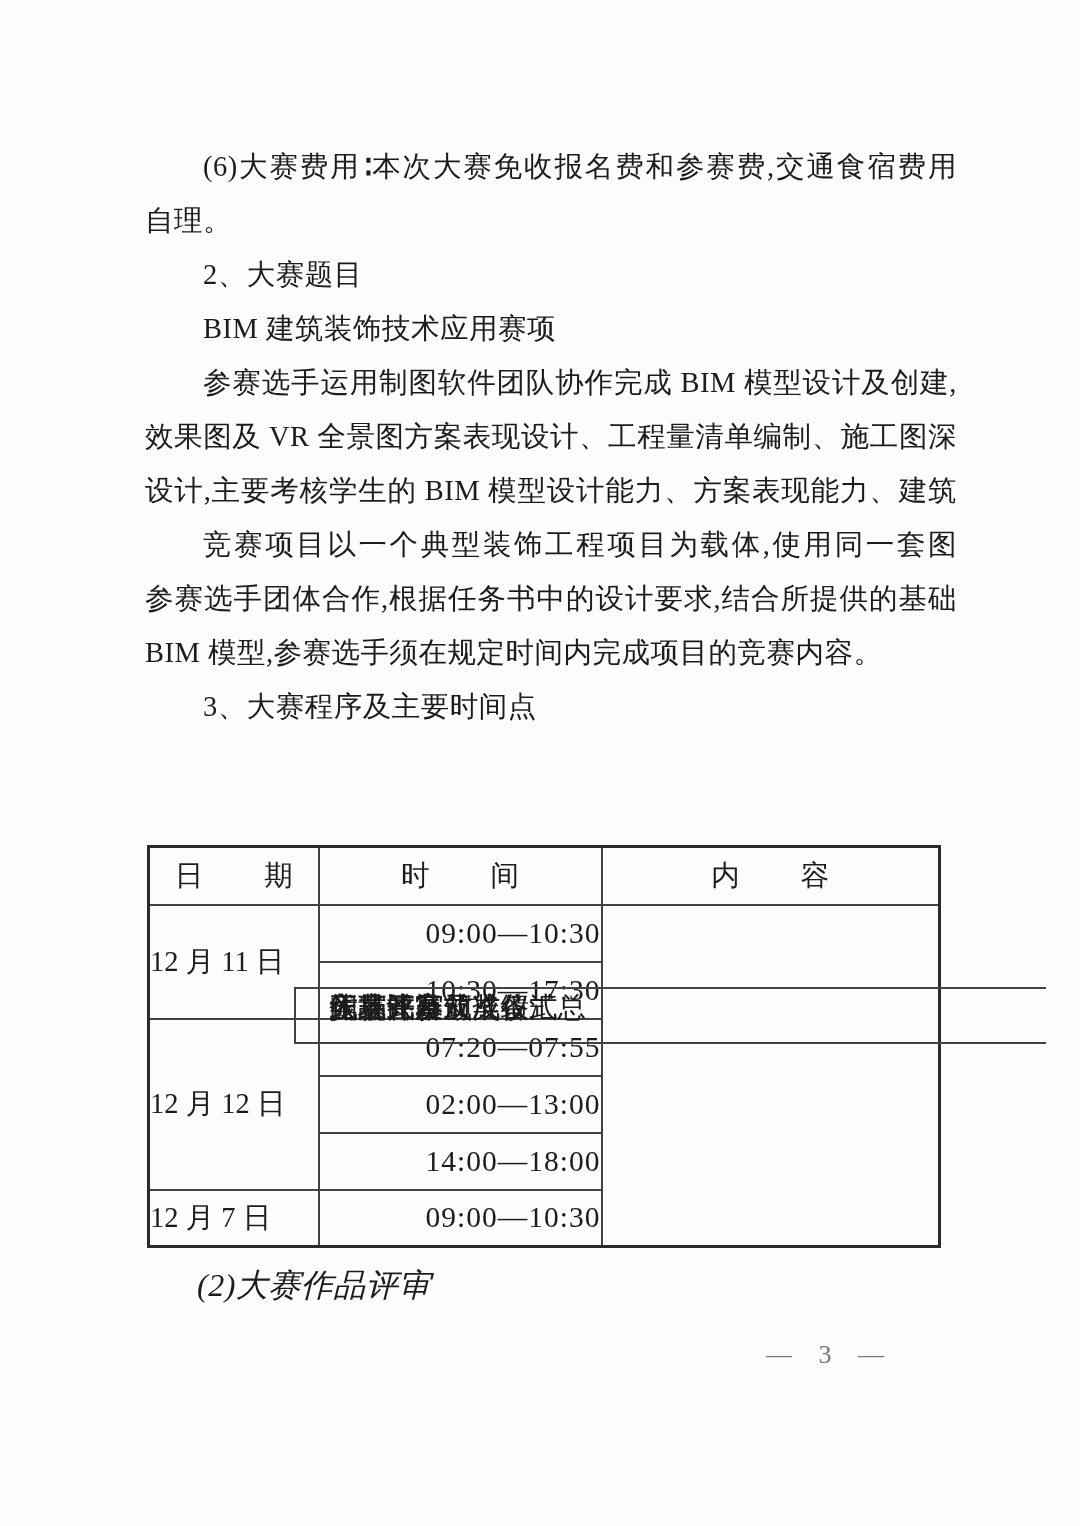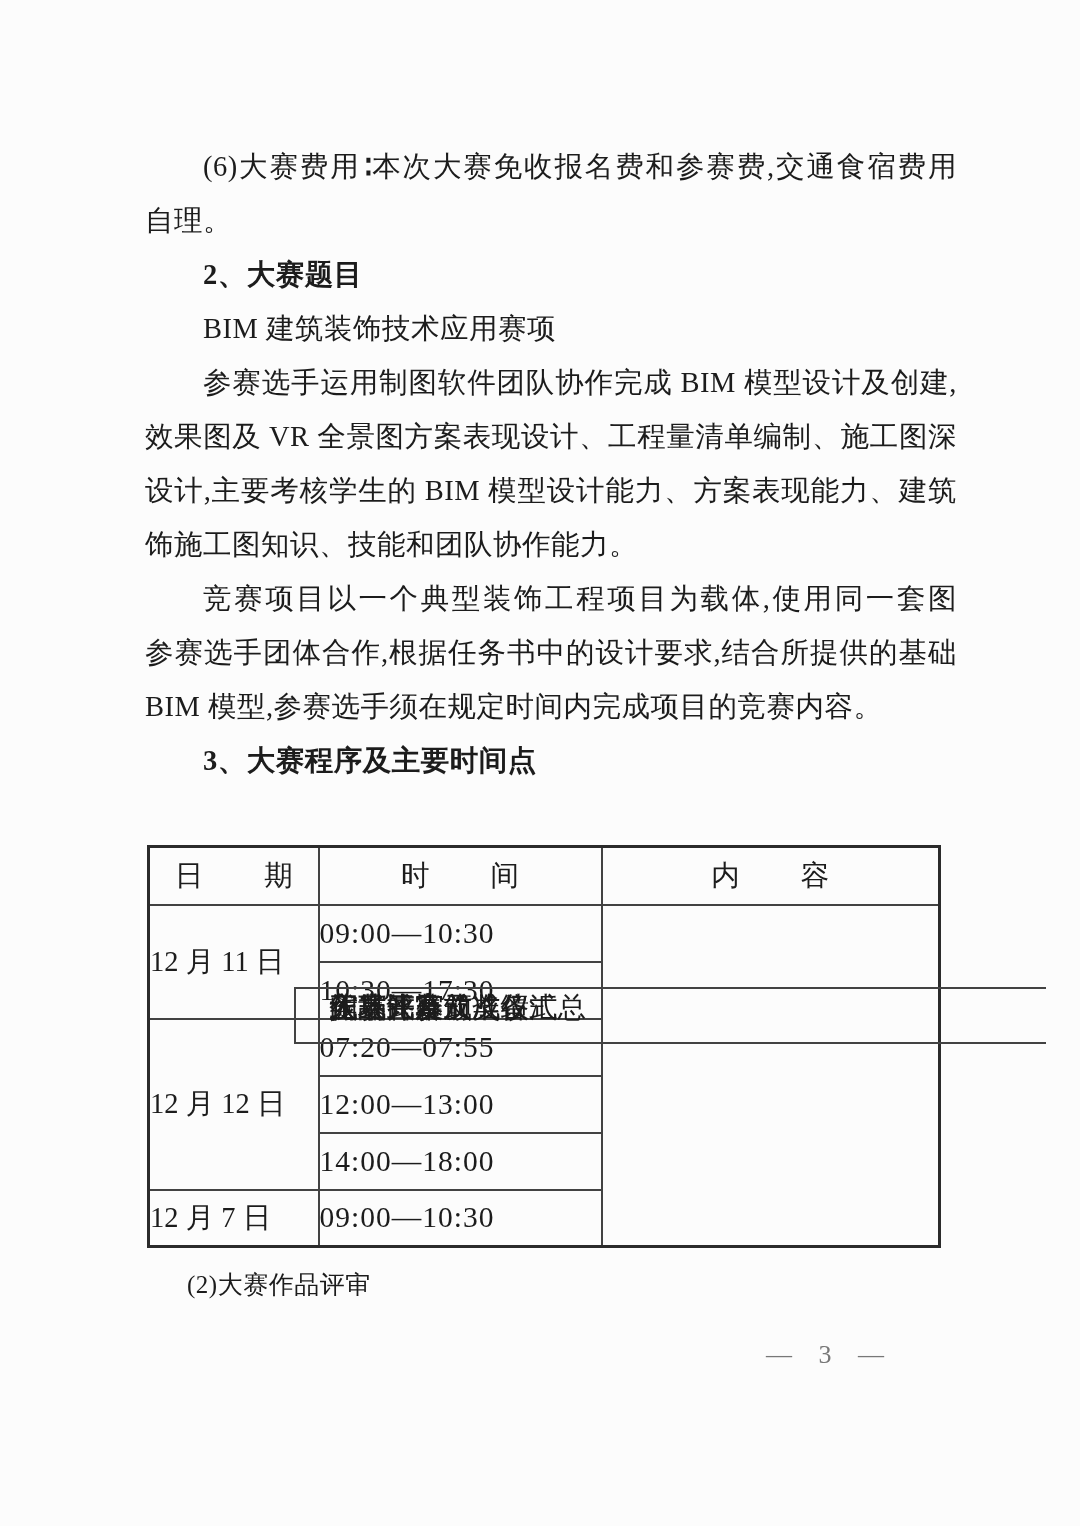--- a/index.html
+++ b/index.html
@@ -22,21 +22,21 @@
     width: 1046px; height: 1526px;
     overflow: hidden;
     background: var(--background);
   }
   .content {
     position: absolute;
     left: 145px; top: 140px;
     width: 812px;
   }
   .para { margin: 0; }
-  .para.bold .line { font-weight: bold; }
+  .para.bold .line { font-weight: normal; }
   .line {
     font-size: 28.5px;
     height: 54px;
     line-height: 54px;
     letter-spacing: 0.5px;
     text-align: justify;
     text-align-last: justify;
     overflow: hidden;
     white-space: normal;
   }
@@ -60,32 +60,33 @@
   }
   .schedule th { height: 58px; }
   .schedule td { height: 57px; }
   .hwrap {
     display: flex;
     justify-content: space-between;
     width: 118px;
     margin: 0 auto;
   }
   .schedule td.date { text-align: left; }
-  .schedule td.time { text-align: left; font-size: 29.5px; letter-spacing: 1px; }
+  .schedule td.time { text-align: right; font-size: 29.5px; letter-spacing: 1px; }
   .schedule td.content { text-align: left; padding-left: 34px; }
 
   .post-table-line {
     position: absolute;
-    left: 129px; top: 1258px;
+    left: 139px; top: 1258px;
     width: 812px;
     padding-left: 58px;
-    font-size: 25px;
+    font-size: 32px;
     height: 54px;
     line-height: 54px;
     letter-spacing: 0.5px;
+    font-style: italic;
   }
   .page-num {
     position: absolute;
     top: 1340px; right: 152px;
     font-size: 26px;
     letter-spacing: 10px;
     color: var(--page-number);
   }
 </style>
 </head>
@@ -101,21 +102,20 @@
       <div class="para bold">
         <div class="line indent no-justify">2、大赛题目</div>
       </div>
       <div class="para">
         <div class="line indent no-justify">BIM 建筑装饰技术应用赛项</div>
       </div>
       <div class="para">
         <div class="line indent">参赛选手运用制图软件团队协作完成 BIM 模型设计及创建,</div>
         <div class="line">效果图及 VR 全景图方案表现设计、工程量清单编制、施工图深化</div>
         <div class="line">设计,主要考核学生的 BIM 模型设计能力、方案表现能力、建筑装</div>
-        <div class="line no-justify">饰施工图知识、技能和团队协作能力。</div>
       </div>
       <div class="para">
         <div class="line indent">竞赛项目以一个典型装饰工程项目为载体,使用同一套图纸。</div>
         <div class="line">参赛选手团体合作,根据任务书中的设计要求,结合所提供的基础</div>
         <div class="line no-justify">BIM 模型,参赛选手须在规定时间内完成项目的竞赛内容。</div>
       </div>
       <div class="para bold">
         <div class="line indent no-justify">3、大赛程序及主要时间点</div>
       </div>
     </div>
@@ -157,21 +157,21 @@
         <tr>
           <td class="time">10:30—17:30</td>
           <td class="content">线下答疑</td>
         </tr>
         <tr>
           <td class="date" rowspan="3">12 月 12 日</td>
           <td class="time">07:20—07:55</td>
           <td class="content">入场、赛前准备</td>
         </tr>
         <tr>
-          <td class="time">12:00—13:00</td>
+          <td class="time">02:00—13:00</td>
           <td class="content">正式比赛</td>
         </tr>
         <tr>
           <td class="time">14:00—18:00</td>
           <td class="content">作品评审及成绩汇总</td>
         </tr>
         <tr>
           <td class="date" rowspan="1">12 月 7 日</td>
           <td class="time">09:00—10:30</td>
           <td class="content">闭幕式及颁奖仪式</td>

